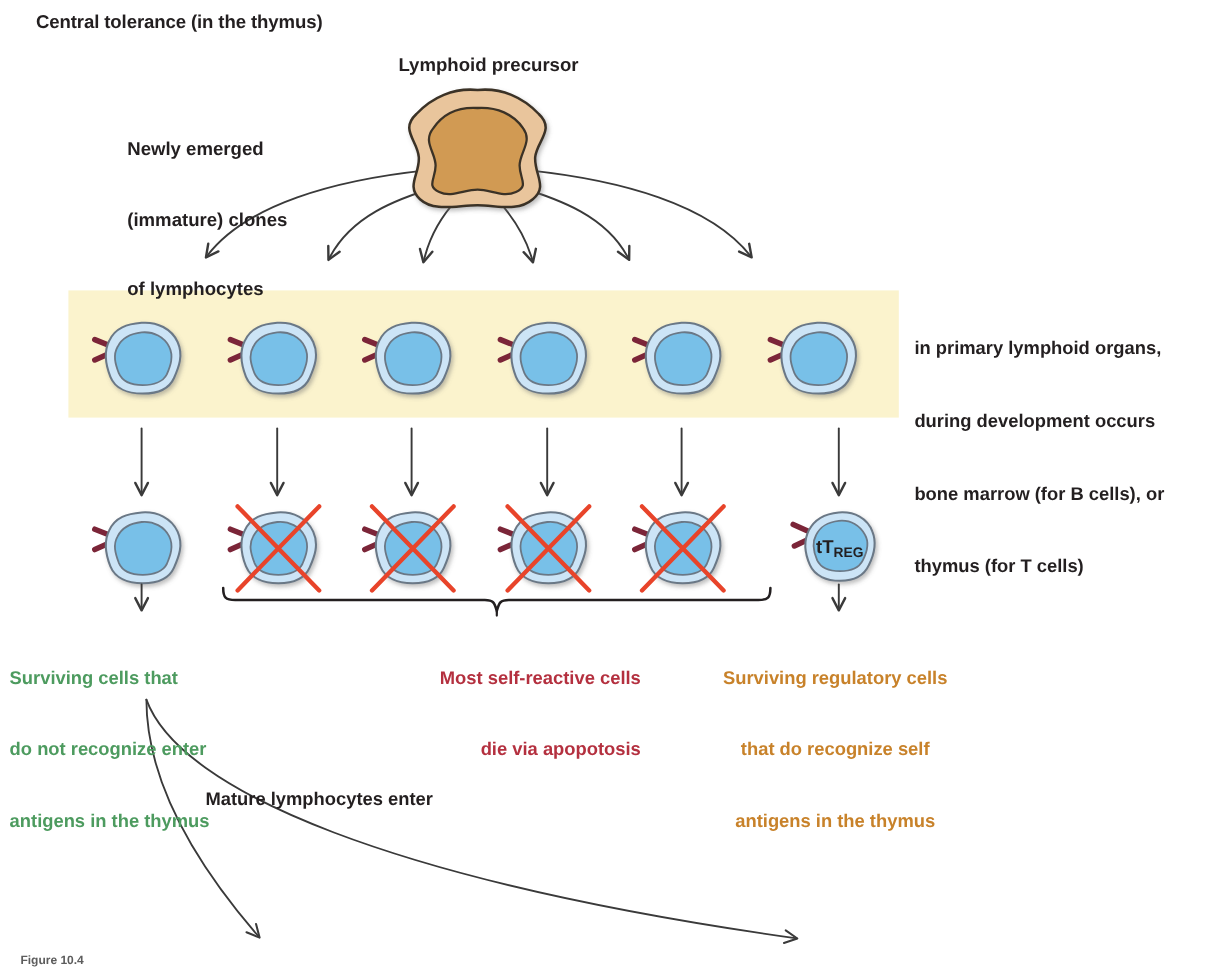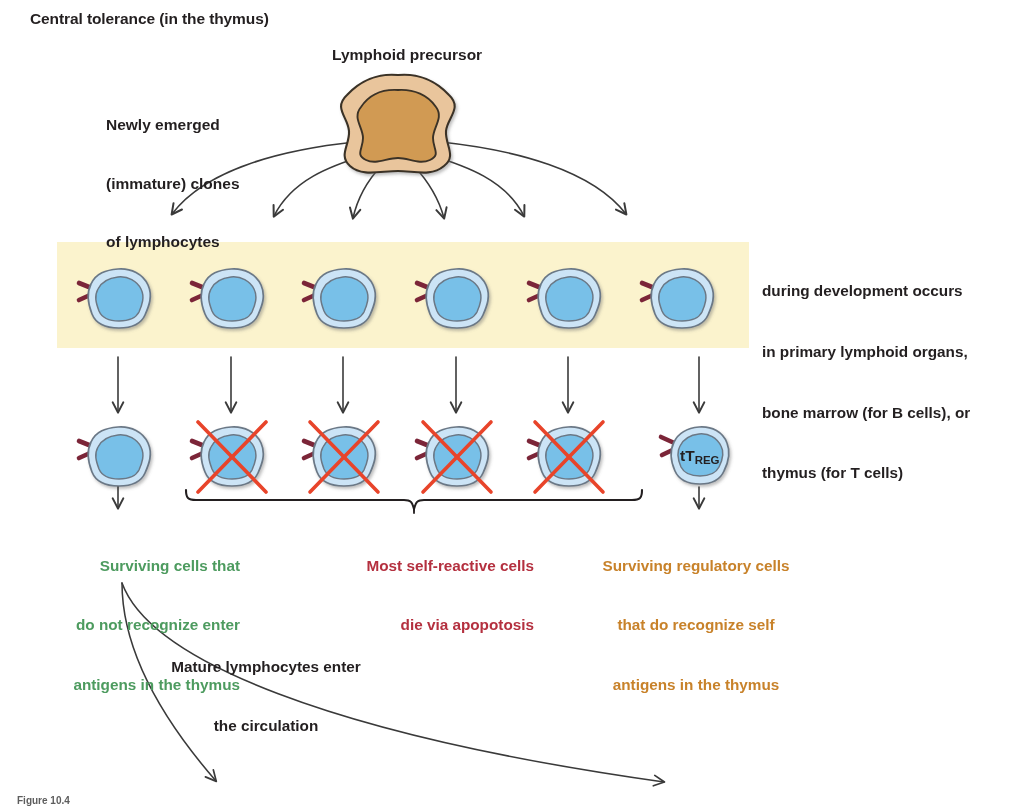--- a/index.html
+++ b/index.html
@@ -58,21 +58,21 @@
     left: 762px;
     top: 241px;
     font-size: 15.3px;
     text-align: left;
     line-height: 1.32;
   }
   #cap-green {
     left: 8px;
     top: 516px;
     width: 232px;
-    text-align: right;
+    text-align: left;
     font-size: 15.3px;
     color: #4d9b5f;
     line-height: 1.3;
   }
   #cap-red {
     left: 294px;
     top: 516px;
     width: 240px;
     text-align: right;
     font-size: 15.3px;
@@ -408,22 +408,22 @@
 
   <div class="txt" id="precursor-label">Lymphoid precursor</div>
 
   <div class="txt" id="newly-emerged-label">
     <div>Newly emerged</div>
     <div>(immature) clones</div>
     <div>of lymphocytes</div>
   </div>
 
   <div class="txt" id="exposure-label">
+    <div>in primary lymphoid organs,</div>
     <div>during development occurs</div>
-    <div>in primary lymphoid organs,</div>
     <div>bone marrow (for B cells), or</div>
     <div>thymus (for T cells)</div>
   </div>
 
   <div class="txt" id="cap-green">
     <div>Surviving cells that</div>
     <div>do not recognize enter</div>
     <div>antigens in the thymus</div>
   </div>
 
@@ -433,18 +433,17 @@
   </div>
 
   <div class="txt" id="cap-orange">
     <div>Surviving regulatory cells</div>
     <div>that do recognize self</div>
     <div>antigens in the thymus</div>
   </div>
 
   <div class="txt" id="cap-mature">
     <div>Mature lymphocytes enter</div>
-    <div>the circulation</div>
   </div>
 
   <div class="txt" id="fig-caption">Figure 10.4</div>
 
 </div>
 
 </body></html>

